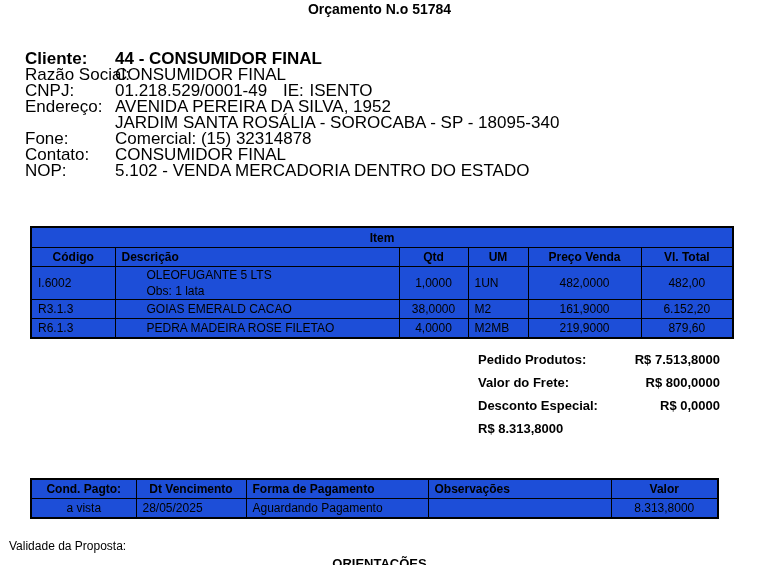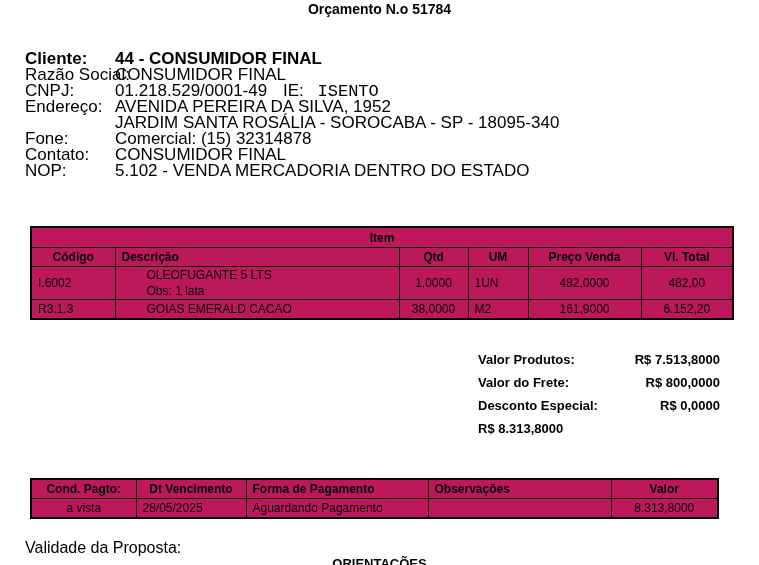--- a/index.html
+++ b/index.html
@@ -14,26 +14,26 @@
   .doc-title {
     position:absolute; top:1px; left:0; width:759px;
     text-align:center; font-size:14px; font-weight:700;
   }
 
   
   .client-block { position:absolute; top:51px; left:25px; font-size:17px; line-height:16px; }
   .client-row { display:flex; position:relative; white-space:nowrap; }
   .client-label { width:90px; flex:0 0 90px; }
   .ie-group { position:absolute; left:258px; top:0; }
-  .ie-value { margin-left:9px;font-family:Liberation Mono, monospace; }
+  .ie-value { margin-left:1px; }
 
   
   table.grid {
     position:absolute; border-collapse:collapse; table-layout:fixed;
-    font-size:12px; border:2px solid #000; background:#be185d;
+    font-size:12px; border:2px solid #000; background:#1d4ed8;
   }
   table.grid th, table.grid td {
     border:1px solid #000; padding:0 6px; line-height:16px;
     overflow:hidden; white-space:nowrap;
   }
   .item-table { top:226px; left:30px; width:702px; }
   .caption-row th { border-bottom:2px solid #000; height:19px; text-align:center; }
   .header-row th { border-bottom:2px solid #000; height:18px; }
   .data-row td { height:18px; }
   .al { text-align:left; } .ar { text-align:center; } .ac { text-align:center; }
@@ -46,21 +46,21 @@
     height:23px; font-size:13px; font-weight:700;
   }
   .totals-row.grand { height:26px; }
   .grand .t-label { font-size:17px; }
   .t-value { text-align:center; }
 
   
   .pay-table { top:478px; left:30px; width:687px; }
 
   
-  .validade { position:absolute; top:539px; left:25px; font-size:16px; }
+  .validade { position:absolute; top:539px; left:9px; font-size:12px; }
   .cutoff-heading {
     position:absolute; top:556px; left:0; width:759px;
     text-align:center; font-size:13px; font-weight:700;
   }
 </style>
 </head>
 <body>
 
 <div>
 
@@ -140,26 +140,36 @@
     <tr class="data-row">
       <td class="al">R3.1.3</td>
       <td class="al desc-cell">
         <div>GOIAS EMERALD CACAO</div>
       </td>
       <td class="ar">38,0000</td>
       <td class="al">M2</td>
       <td class="ar">161,9000</td>
       <td class="ar">6.152,20</td>
     </tr>
+    <tr class="data-row">
+      <td class="al">R6.1.3</td>
+      <td class="al desc-cell">
+        <div>PEDRA MADEIRA ROSE FILETAO</div>
+      </td>
+      <td class="ar">4,0000</td>
+      <td class="al">M2MB</td>
+      <td class="ar">219,9000</td>
+      <td class="ar">879,60</td>
+    </tr>
   </tbody>
     </table>
 
   <div class="totals-block">
     <div class="totals-row">
-      <span class="t-label">Valor Produtos:</span>
+      <span class="t-label">Pedido Produtos:</span>
       <span class="t-value">R$ 7.513,8000</span>
     </div>
     <div class="totals-row">
       <span class="t-label">Valor do Frete:</span>
       <span class="t-value">R$ 800,0000</span>
     </div>
     <div class="totals-row">
       <span class="t-label">Desconto Especial:</span>
       <span class="t-value">R$ 0,0000</span>
     </div>

